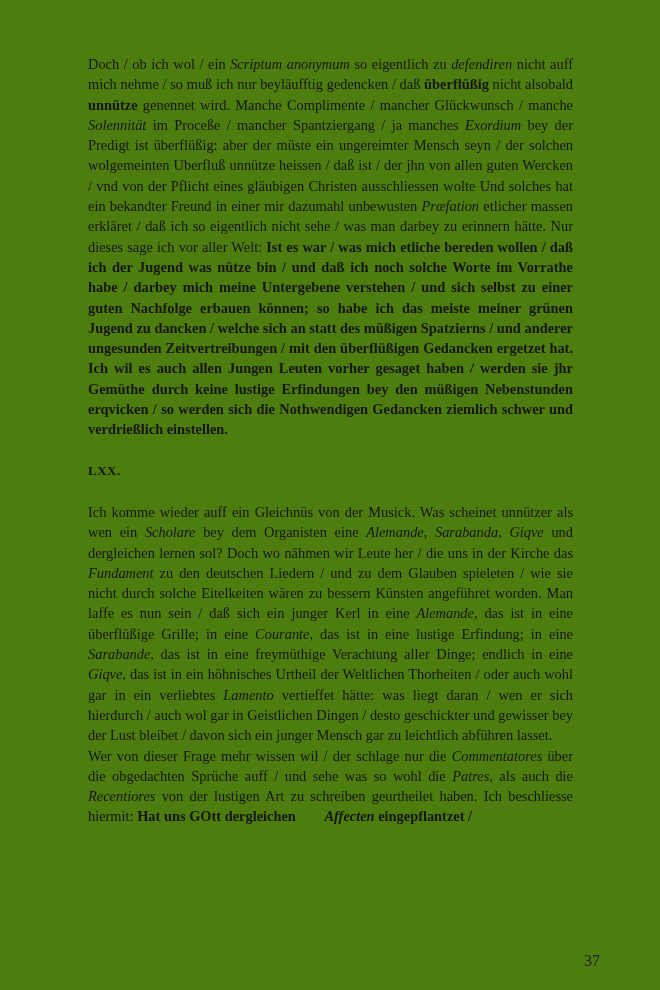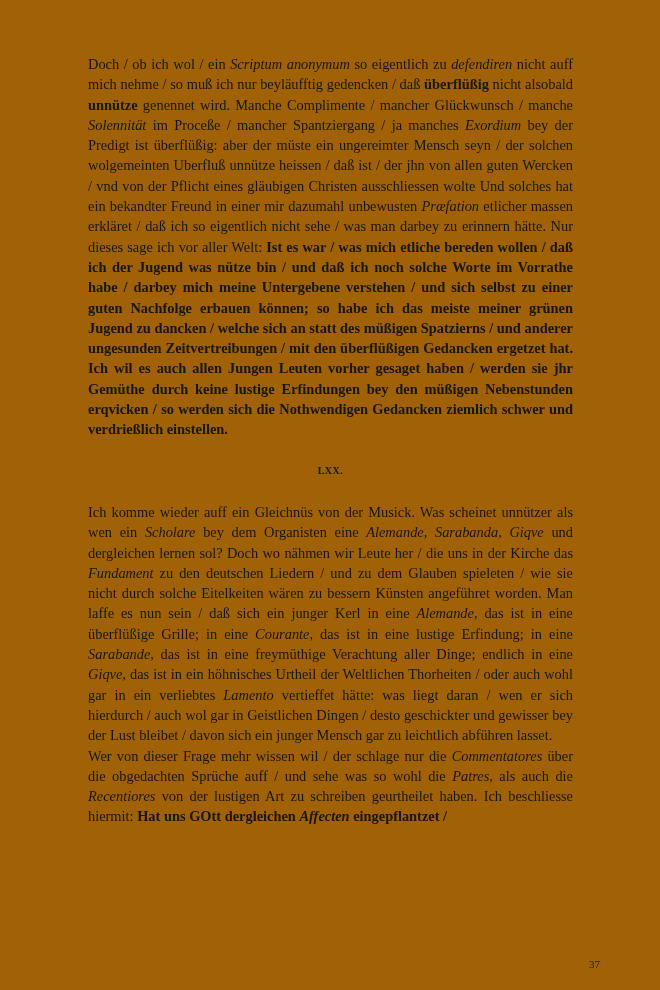--- a/index.html
+++ b/index.html
@@ -4,53 +4,53 @@
 <style>
   html, body {
     margin: 0;
     padding: 0;
     background: #ffffff;
   }
   .page {
     position: relative;
     width: 660px;
     height: 990px;
-    background: #a16207;
+    background: #4d7c0f;
     font-family: "Liberation Serif", "DejaVu Serif", serif;
     color: #161616;
     overflow: hidden;
   }
   .text-block {
     position: absolute;
     top: 54px;
     left: 88px;
     width: 485px;
     font-size: 14.4px;
     line-height: 20.3px;
     text-align: justify;
   }
   .para {
     margin: 0;
     padding: 0;
   }
   .section-heading {
-    text-align: center;
+    text-align: left;
     font-weight: bold;
     margin: 21px 0;
-    font-size: 10px;
+    font-size: 13px;
     letter-spacing: 0.5px;
   }
   .italic { font-style: italic; }
   .bold { font-weight: bold; }
-  .bold-italic { font-weight: bold; font-style: italic; }
+  .bold-italic { font-weight: bold; font-style: italic; margin-left: 25px; }
   .page-number {
     position: absolute;
     right: 60px;
     bottom: 20px;
-    font-size: 11px;
+    font-size: 16px;
     color: #222222;
   }
 </style>
 </head>
 <body>
 
 <div class="page">
   <div class="text-block">
       <p class="para"><span>Doch / ob ich wol / ein </span><span class="italic">Scriptum anonymum</span><span> so eigentlich zu </span><span class="italic">defendiren</span><span> nicht auff mich nehme / so muß ich nur beyläufftig gedencken / daß </span><span class="bold">überflüßig</span><span> nicht alsobald </span><span class="bold">unnütze</span><span> genennet wird. Manche Complimente / mancher Glückwunsch / manche </span><span class="italic">Solennität</span><span> im Proceße / mancher Spantziergang / ja manches </span><span class="italic">Exordium</span><span> bey der Predigt ist überflüßig: aber der müste ein ungereimter Mensch seyn / der solchen wolgemeinten Uberfluß unnütze heissen / daß ist / der jhn von allen guten Wercken / vnd von der Pflicht eines gläubigen Christen ausschliessen wolte Und solches hat ein bekandter Freund in einer mir dazumahl unbewusten </span><span class="italic">Præfation</span><span> etlicher massen erkläret / daß ich so eigentlich nicht sehe / was man darbey zu erinnern hätte. Nur dieses sage ich vor aller Welt: </span><span class="bold">Ist es war / was mich etliche bereden wollen / daß ich der Jugend was nütze bin / und daß ich noch solche Worte im Vorrathe habe / darbey mich meine Untergebene verstehen / und sich selbst zu einer guten Nachfolge erbauen können; so habe ich das meiste meiner grünen Jugend zu dancken / welche sich an statt des müßigen Spatzierns / und anderer ungesunden Zeitvertreibungen / mit den überflüßigen Gedancken ergetzet hat. Ich wil es auch allen Jungen Leuten vorher gesaget haben / werden sie jhr Gemüthe durch keine lustige Erfindungen bey den müßigen Nebenstunden erqvicken / so werden sich die Nothwendigen Gedancken ziemlich schwer und verdrießlich einstellen.</span></p>
       <div class="section-heading">LXX.</div>

